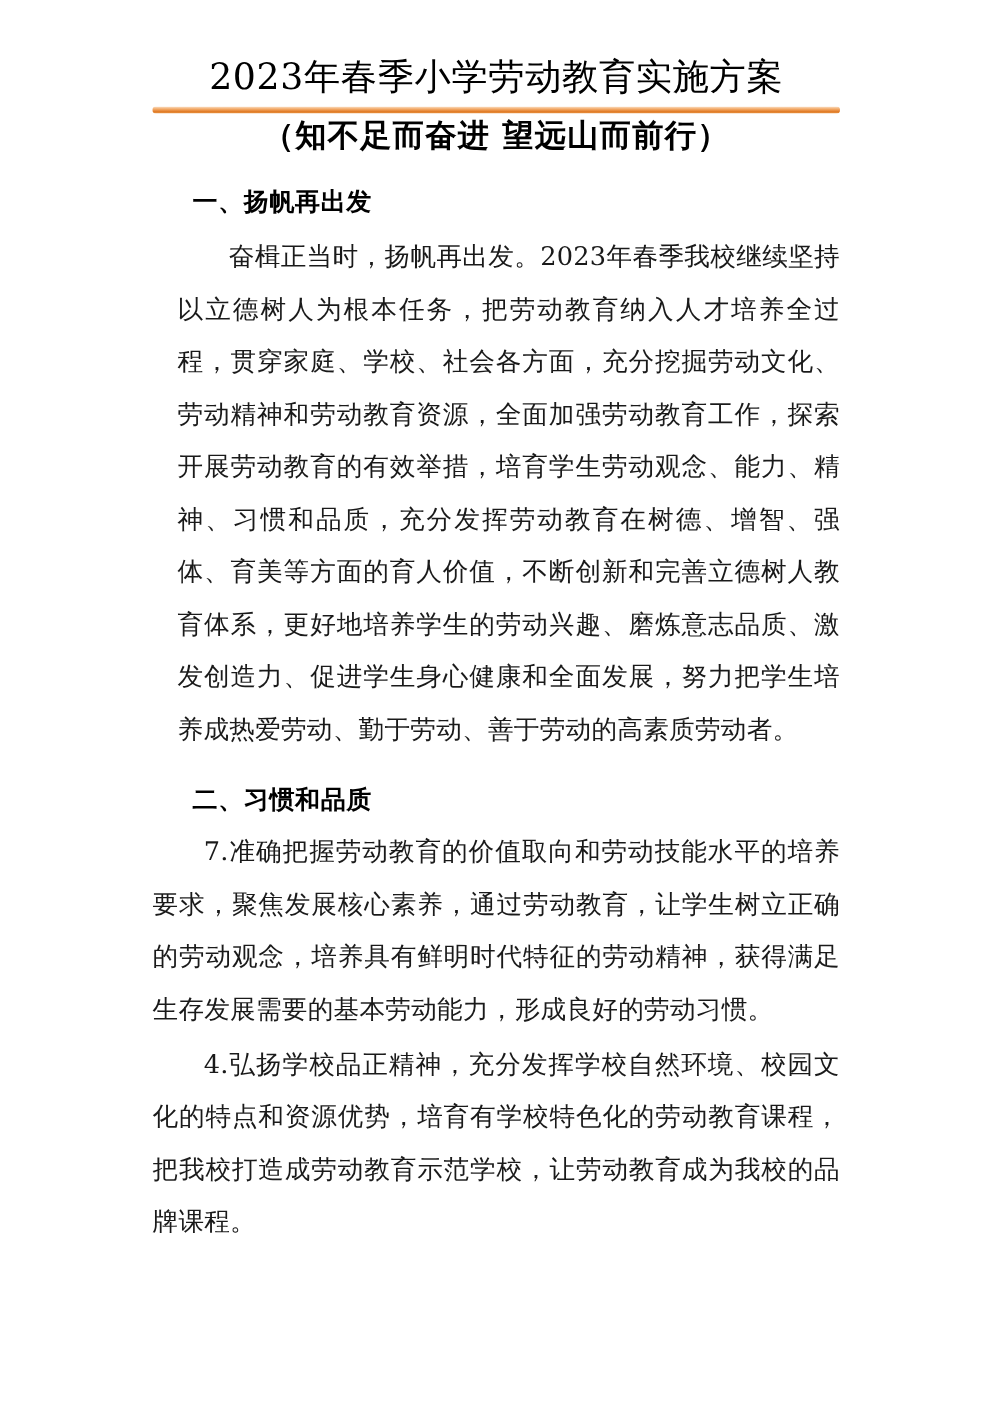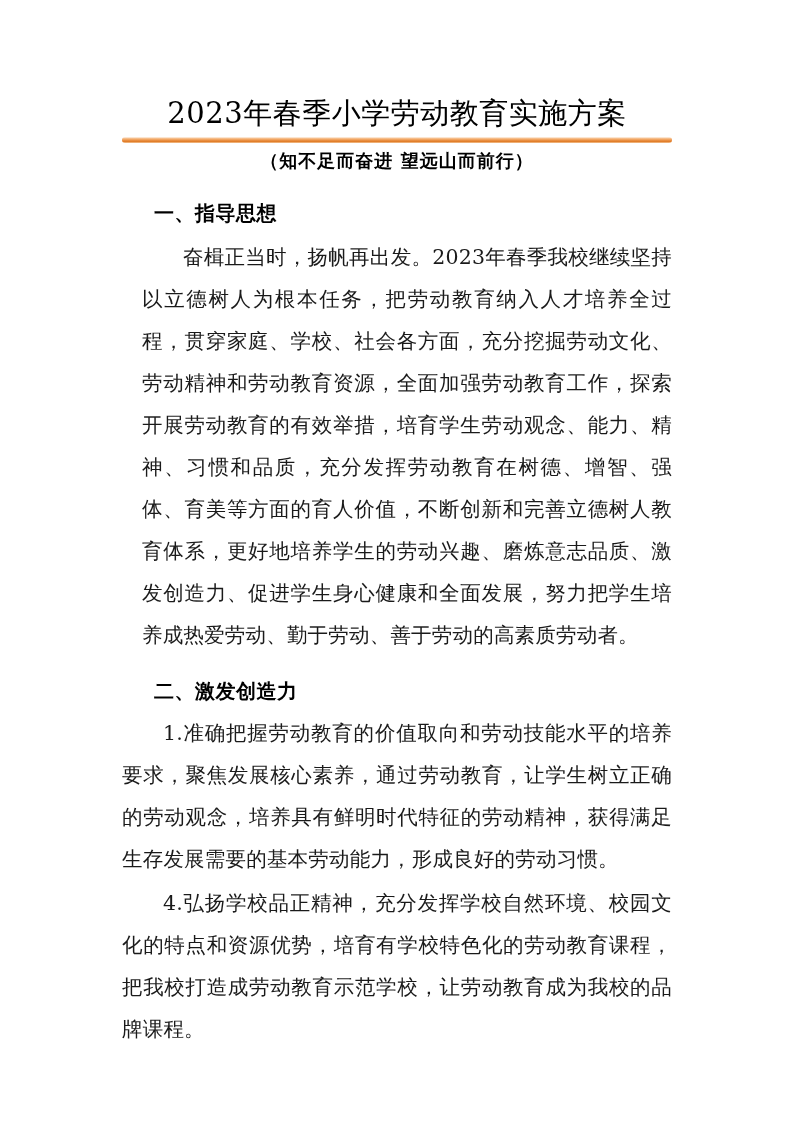--- a/index.html
+++ b/index.html
@@ -22,21 +22,21 @@
   .content {
     position: absolute;
     left: 122px;
     top: 0;
     width: 550px;
   }
 
   
   .doc-title {
     margin: 0;
-    padding-top: 93px;
+    padding-top: 41px;
     font-family: "DejaVu Serif", "Liberation Serif", serif;
     font-size: 29px;
     line-height: 40px;
     font-weight: 400;
     letter-spacing: 0.5px;
     color: #000000;
     text-align: center;
     white-space: nowrap;
   }
   .title-rule {
@@ -48,21 +48,21 @@
         #f7c79a 18%,
         #ef9b52 48%,
         #de7a22 72%,
         #e58b38 88%,
         #ffffff 100%);
     border-radius: 3px;
   }
   .doc-subtitle {
     margin: 3px 0 0 0;
     font-family: "DejaVu Serif", "Liberation Serif", serif;
-    font-size: 18px;
+    font-size: 25px;
     line-height: 30px;
     font-weight: 700;
     color: #000000;
     text-align: center;
     letter-spacing: 1px;
   }
 
   
   .section-heading {
     margin: 0;
@@ -97,24 +97,24 @@
 
 <div class="page">
   <div class="content">
 
     <h1 class="doc-title" id="doc-title">2023年春季小学劳动教育实施方案</h1>
 
     <div class="title-rule" style="background: linear-gradient(rgb(255, 255, 255) 0%, rgb(247, 199, 154) 18%, rgb(239, 155, 82) 48%, rgb(224, 123, 40) 72%, rgb(229, 139, 56) 88%, rgb(255, 255, 255) 100%);"></div>
 
     <div class="doc-subtitle" id="doc-subtitle">（知不足而奋进  望远山而前行）</div>
 
-    <h2 class="section-heading first">一、指导思想</h2>
+    <h2 class="section-heading first">一、扬帆再出发</h2>
 
     <p class="body-para lead">奋楫正当时，扬帆再出发。2023年春季我校继续坚持以立德树人为根本任务，把劳动教育纳入人才培养全过程，贯穿家庭、学校、社会各方面，充分挖掘劳动文化、劳动精神和劳动教育资源，全面加强劳动教育工作，探索开展劳动教育的有效举措，培育学生劳动观念、能力、精神、习惯和品质，充分发挥劳动教育在树德、增智、强体、育美等方面的育人价值，不断创新和完善立德树人教育体系，更好地培养学生的劳动兴趣、磨炼意志品质、激发创造力、促进学生身心健康和全面发展，努力把学生培养成热爱劳动、勤于劳动、善于劳动的高素质劳动者。</p>
 
-    <h2 class="section-heading later">二、激发创造力</h2>
+    <h2 class="section-heading later">二、习惯和品质</h2>
 
-    <p class="body-para">1.准确把握劳动教育的价值取向和劳动技能水平的培养要求，聚焦发展核心素养，通过劳动教育，让学生树立正确的劳动观念，培养具有鲜明时代特征的劳动精神，获得满足生存发展需要的基本劳动能力，形成良好的劳动习惯。</p>
+    <p class="body-para">7.准确把握劳动教育的价值取向和劳动技能水平的培养要求，聚焦发展核心素养，通过劳动教育，让学生树立正确的劳动观念，培养具有鲜明时代特征的劳动精神，获得满足生存发展需要的基本劳动能力，形成良好的劳动习惯。</p>
 
     <p class="body-para">4.弘扬学校品正精神，充分发挥学校自然环境、校园文化的特点和资源优势，培育有学校特色化的劳动教育课程，把我校打造成劳动教育示范学校，让劳动教育成为我校的品牌课程。</p>
 
   </div>
 </div>
 
 </body></html>

